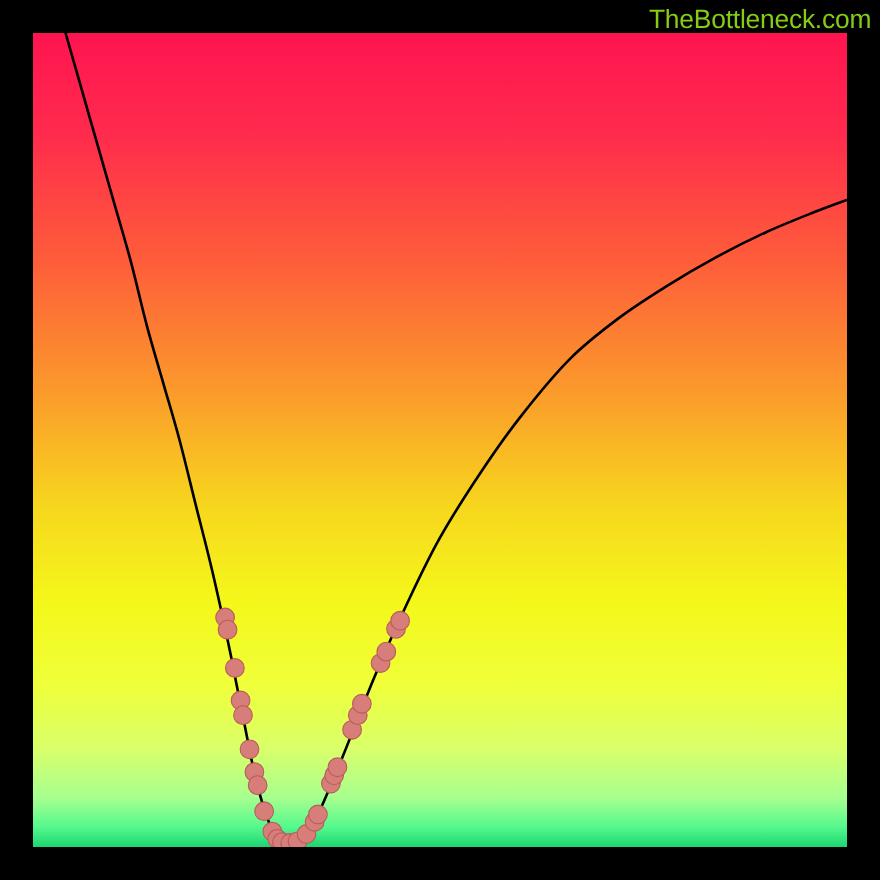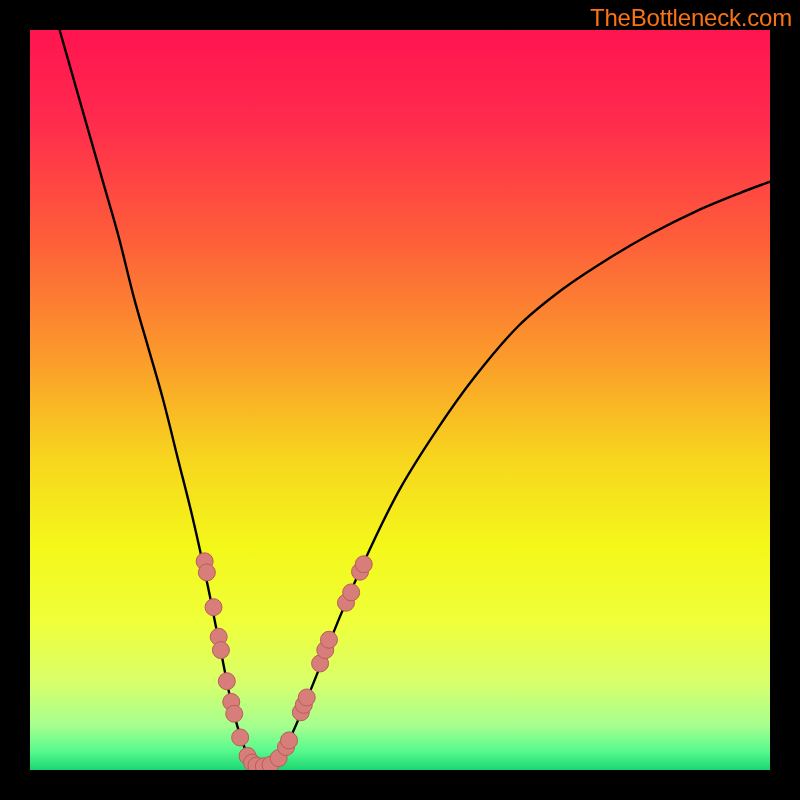--- a/index.html
+++ b/index.html
@@ -23,21 +23,21 @@
     position: absolute;
     left: 0;
     top: 0;
     width: 740px;
     height: 740px;
   }
   .watermark {
     position: absolute;
     top: 4px;
     right: 8px;
-    color: #f97316;
+    color: #84cc16;
     font-size: 24px;
     font-weight: 400;
     letter-spacing: -0.2px;
   }
   svg {
     display: block;
   }
 </style>
 </head>
 <body>

